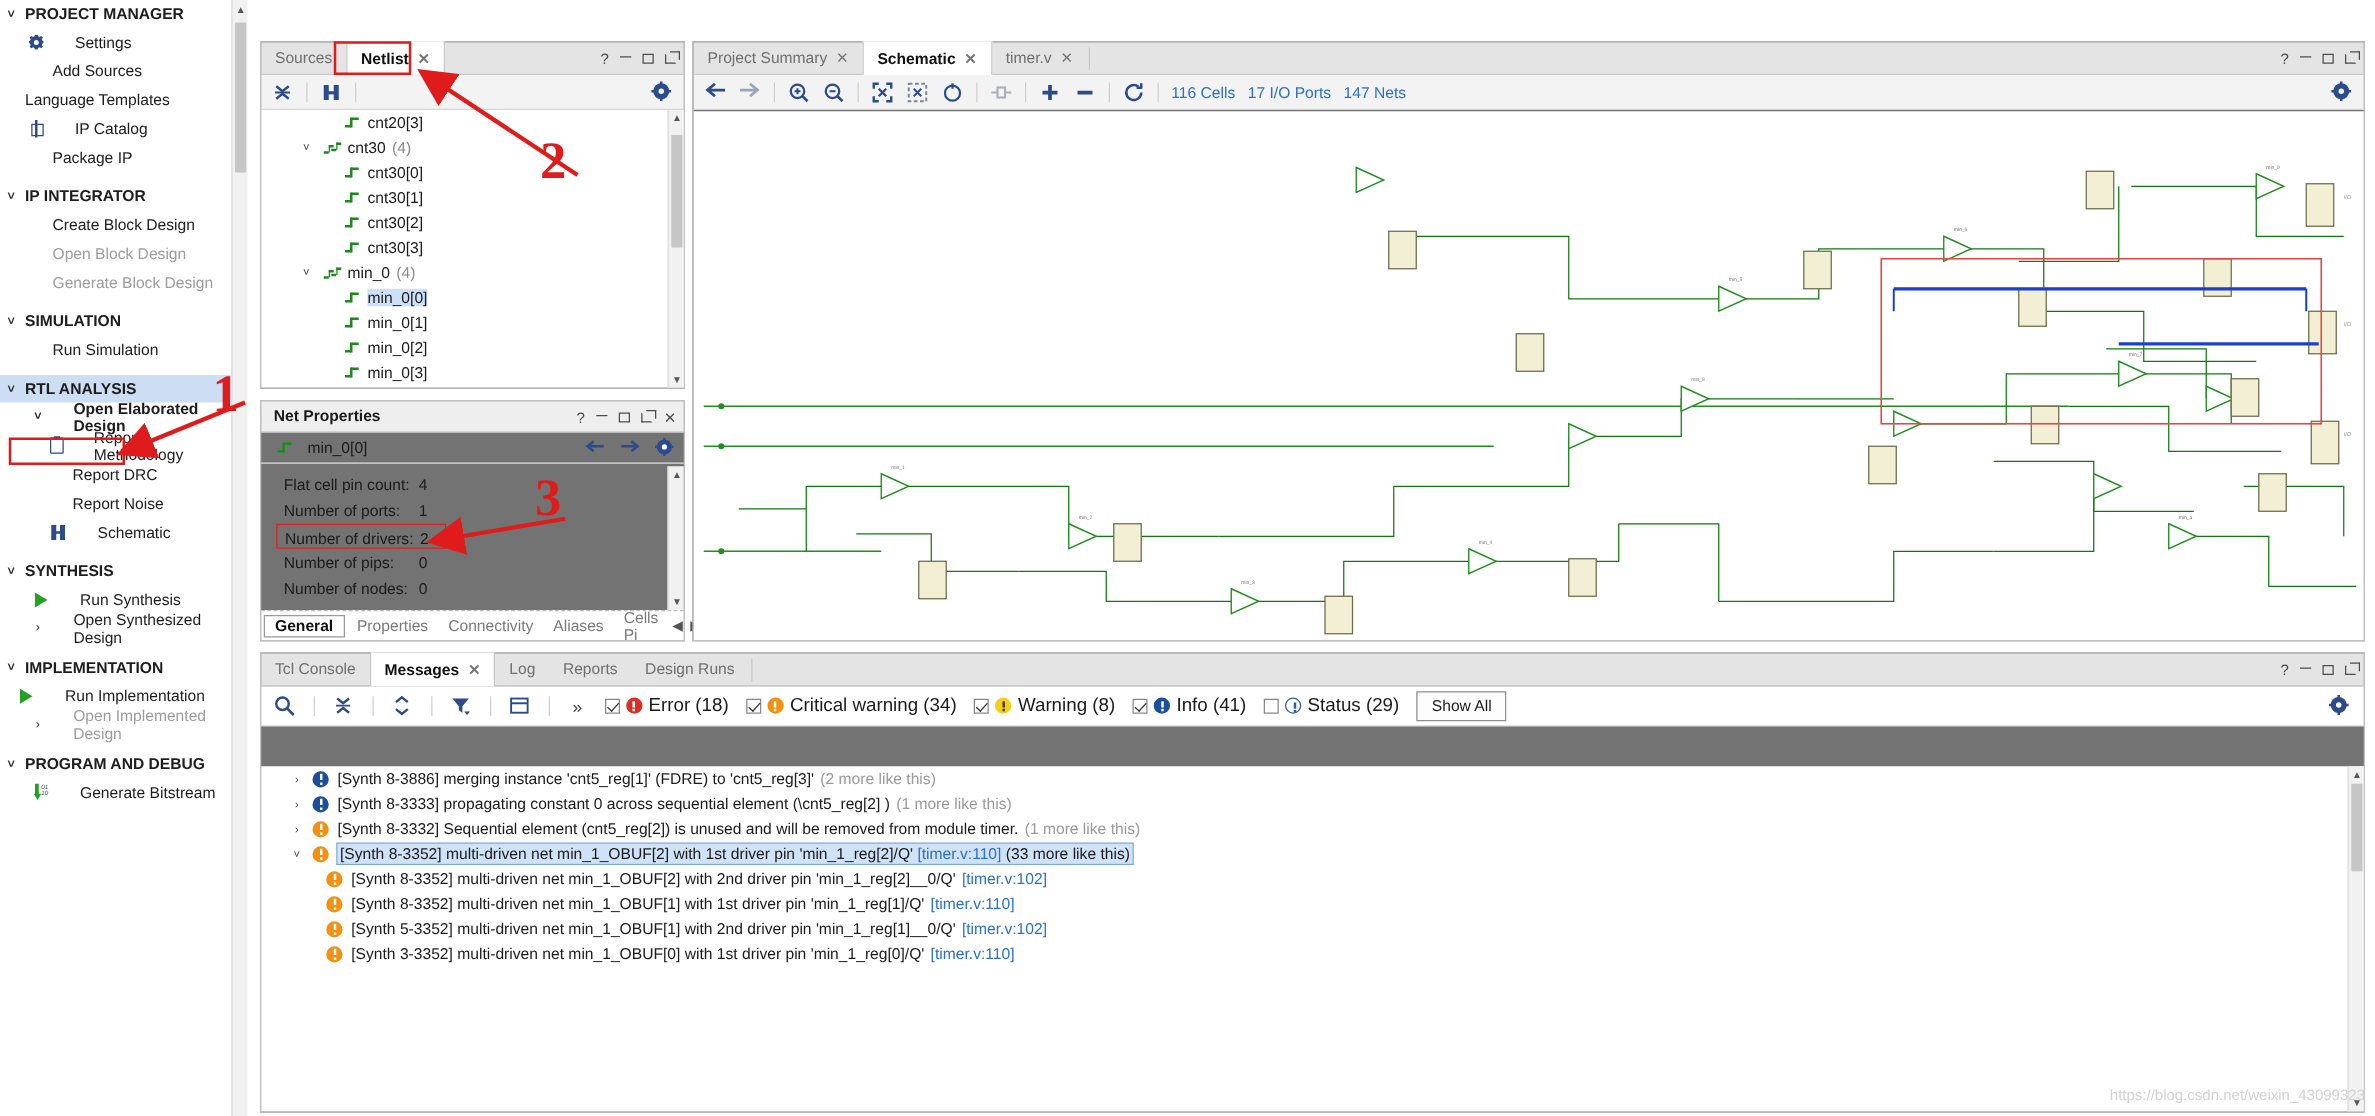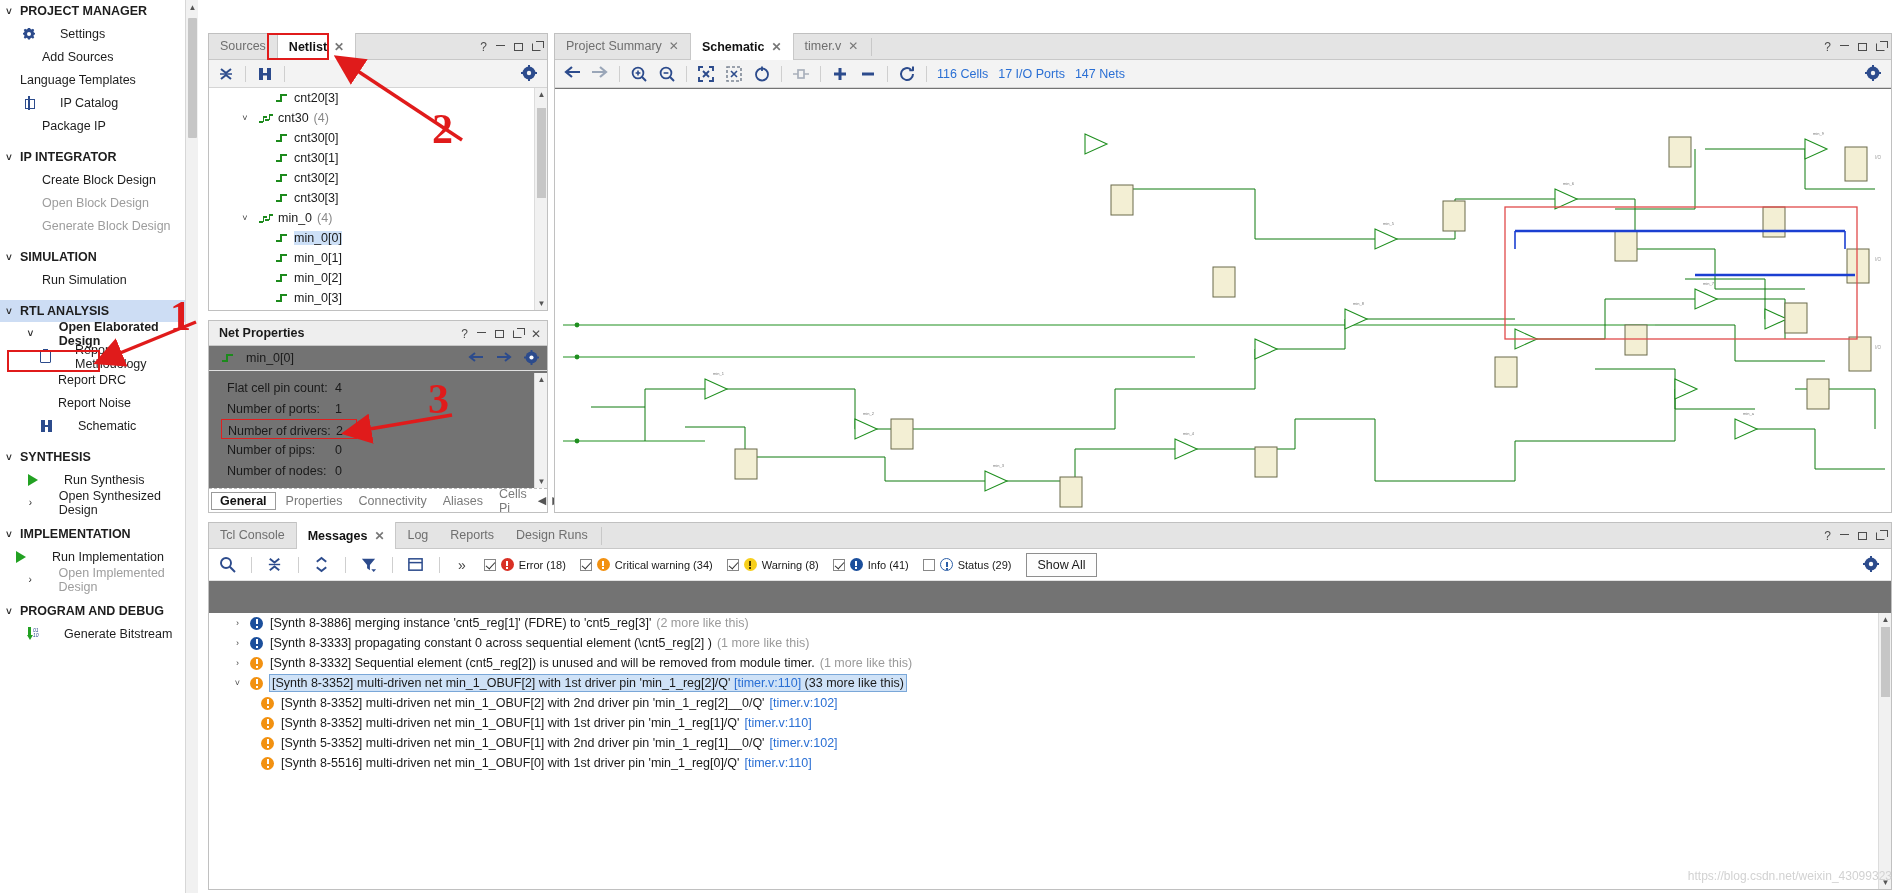--- a/index.html
+++ b/index.html
@@ -130,21 +130,21 @@
   .nptab-ctl{color:#555;padding:0 3px;font-size:11px;}
 
   
   #schem-panel{left:554px;top:33px;width:1338px;height:480px;}
   #schem-canvas{position:absolute;left:0;top:55px;right:0;bottom:0;background:#ffffff;overflow:hidden;}
   .stat{color:#2a6fd4;font-size:12.5px;cursor:pointer;}
 
   
   #msg-panel{left:208px;top:522px;width:1684px;height:368px;}
   #msg-toolbar{height:32px;display:flex;align-items:center;gap:14px;padding:0 10px;background:#ffffff;border-bottom:1px solid #e3e3e3;}
-  .chk{display:flex;align-items:center;gap:5px;font-size:11px;cursor:pointer;}
+  .chk{display:flex;align-items:center;gap:5px;font-size:15px;cursor:pointer;}
   .cbox{width:12px;height:12px;border:1px solid #888;background:#fff;position:relative;}
   .cbox.on::after{content:"";position:absolute;left:3px;top:0px;width:4px;height:8px;border:solid #333;border-width:0 1.6px 1.6px 0;transform:rotate(42deg);}
   .sev{width:13px;height:13px;border-radius:50%;position:relative;flex:none;}
   .sev::before{content:"";position:absolute;left:5.5px;top:2.5px;width:2px;height:5px;background:#fff;}
   .sev::after{content:"";position:absolute;left:5.5px;top:9px;width:2px;height:2px;background:#fff;}
   .sev.err{background:#d93025;}
   .sev.crit{background:#f29111;}
   .sev.warn{background:#f7cf1b;}
   .sev.warn::before,.sev.warn::after{background:#4a3b00;}
   .sev.info{background:#1b4f9c;}
@@ -874,21 +874,21 @@
         <span class="mtxt">[Synth 8-3352] multi-driven net min_1_OBUF[1] with 1st driver pin 'min_1_reg[1]/Q'</span>
         <span class="mlink" style="margin-left:5px">[timer.v:110]</span>
       </div>
       <div class="mrow" style="padding-left:52px">
         <span class="sev crit"></span>
         <span class="mtxt">[Synth 5-3352] multi-driven net min_1_OBUF[1] with 2nd driver pin 'min_1_reg[1]__0/Q'</span>
         <span class="mlink" style="margin-left:5px">[timer.v:102]</span>
       </div>
       <div class="mrow" style="padding-left:52px">
         <span class="sev crit"></span>
-        <span class="mtxt">[Synth 8-5516] multi-driven net min_1_OBUF[0] with 1st driver pin 'min_1_reg[0]/Q'</span>
+        <span class="mtxt">[Synth 3-3352] multi-driven net min_1_OBUF[0] with 1st driver pin 'min_1_reg[0]/Q'</span>
         <span class="mlink" style="margin-left:5px">[timer.v:110]</span>
       </div>
     </div>
 
     <div id="msg-vscroll">
       <div style="position:absolute;left:0;top:0;width:13px;height:13px;text-align:center;font-size:8px;color:#555;line-height:13px">▲</div>
       <div class="thumb"></div>
       <div style="position:absolute;left:0;bottom:0;width:13px;height:13px;text-align:center;font-size:8px;color:#555;line-height:13px">▼</div>
     </div>
   </div>

